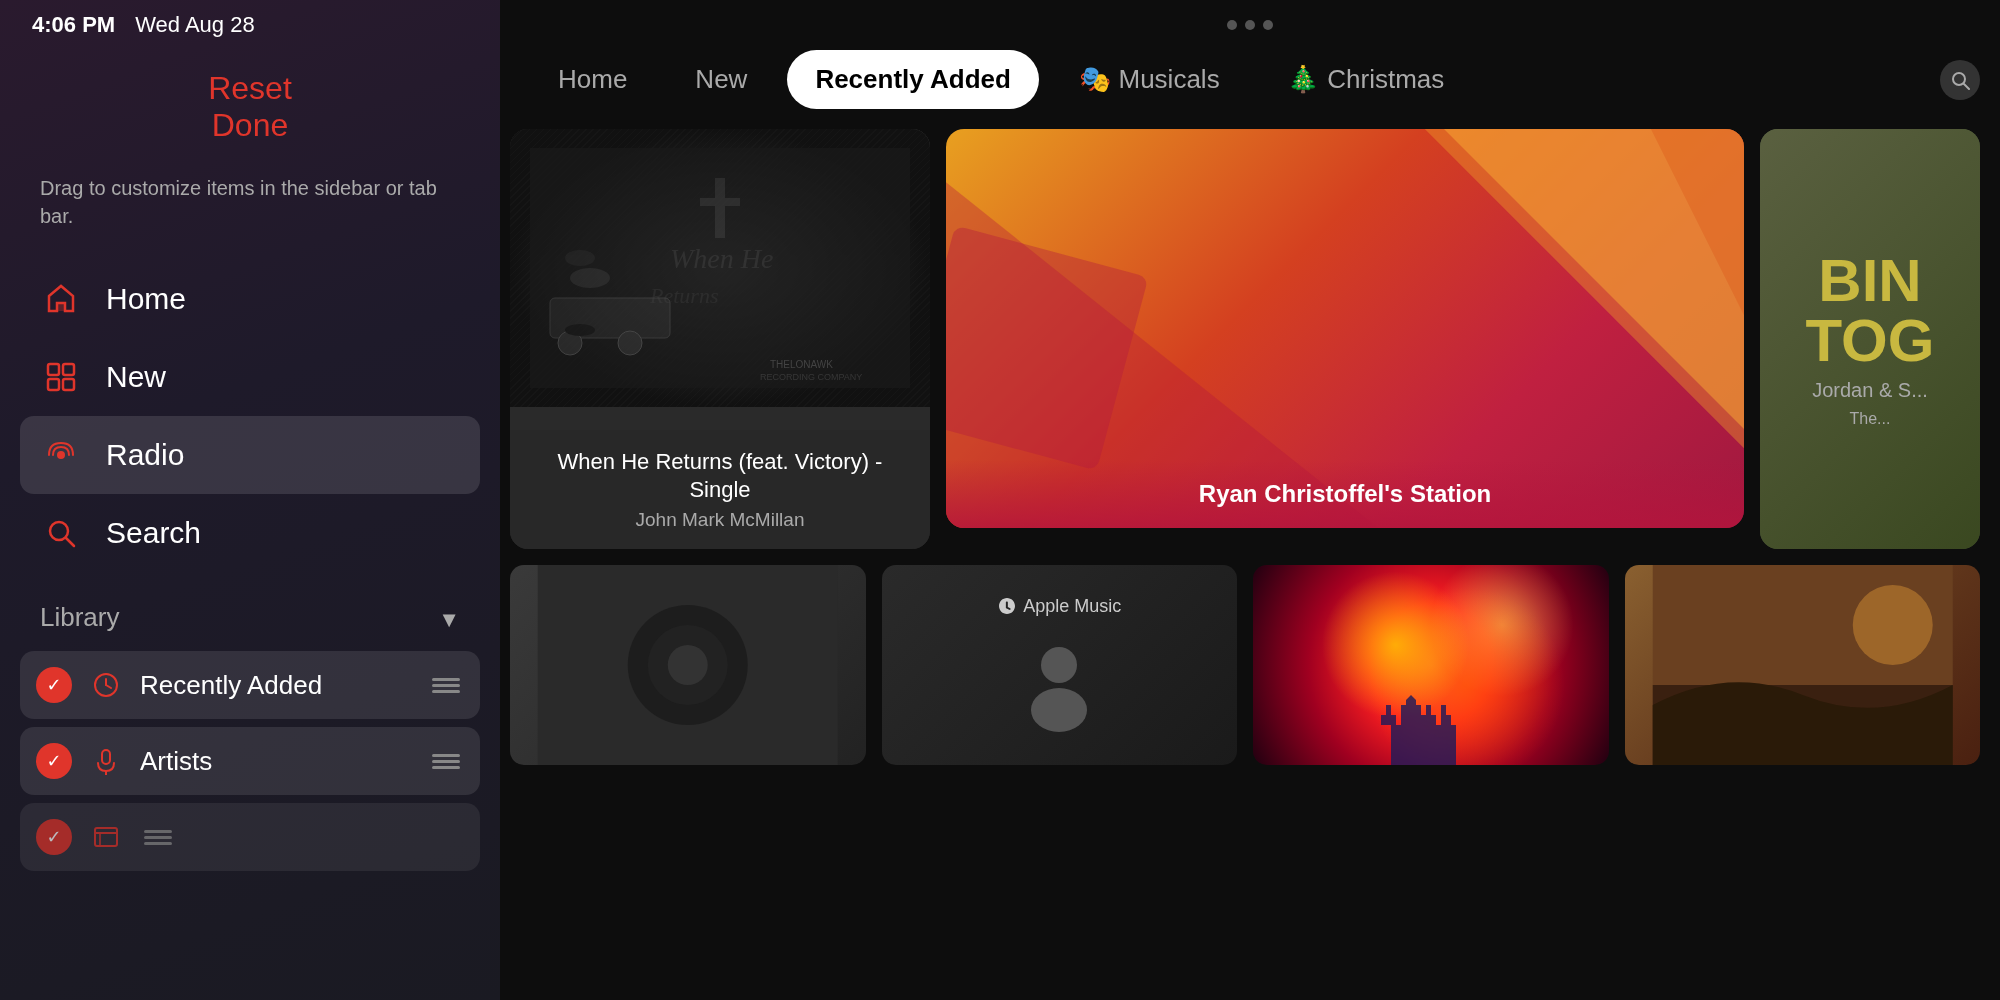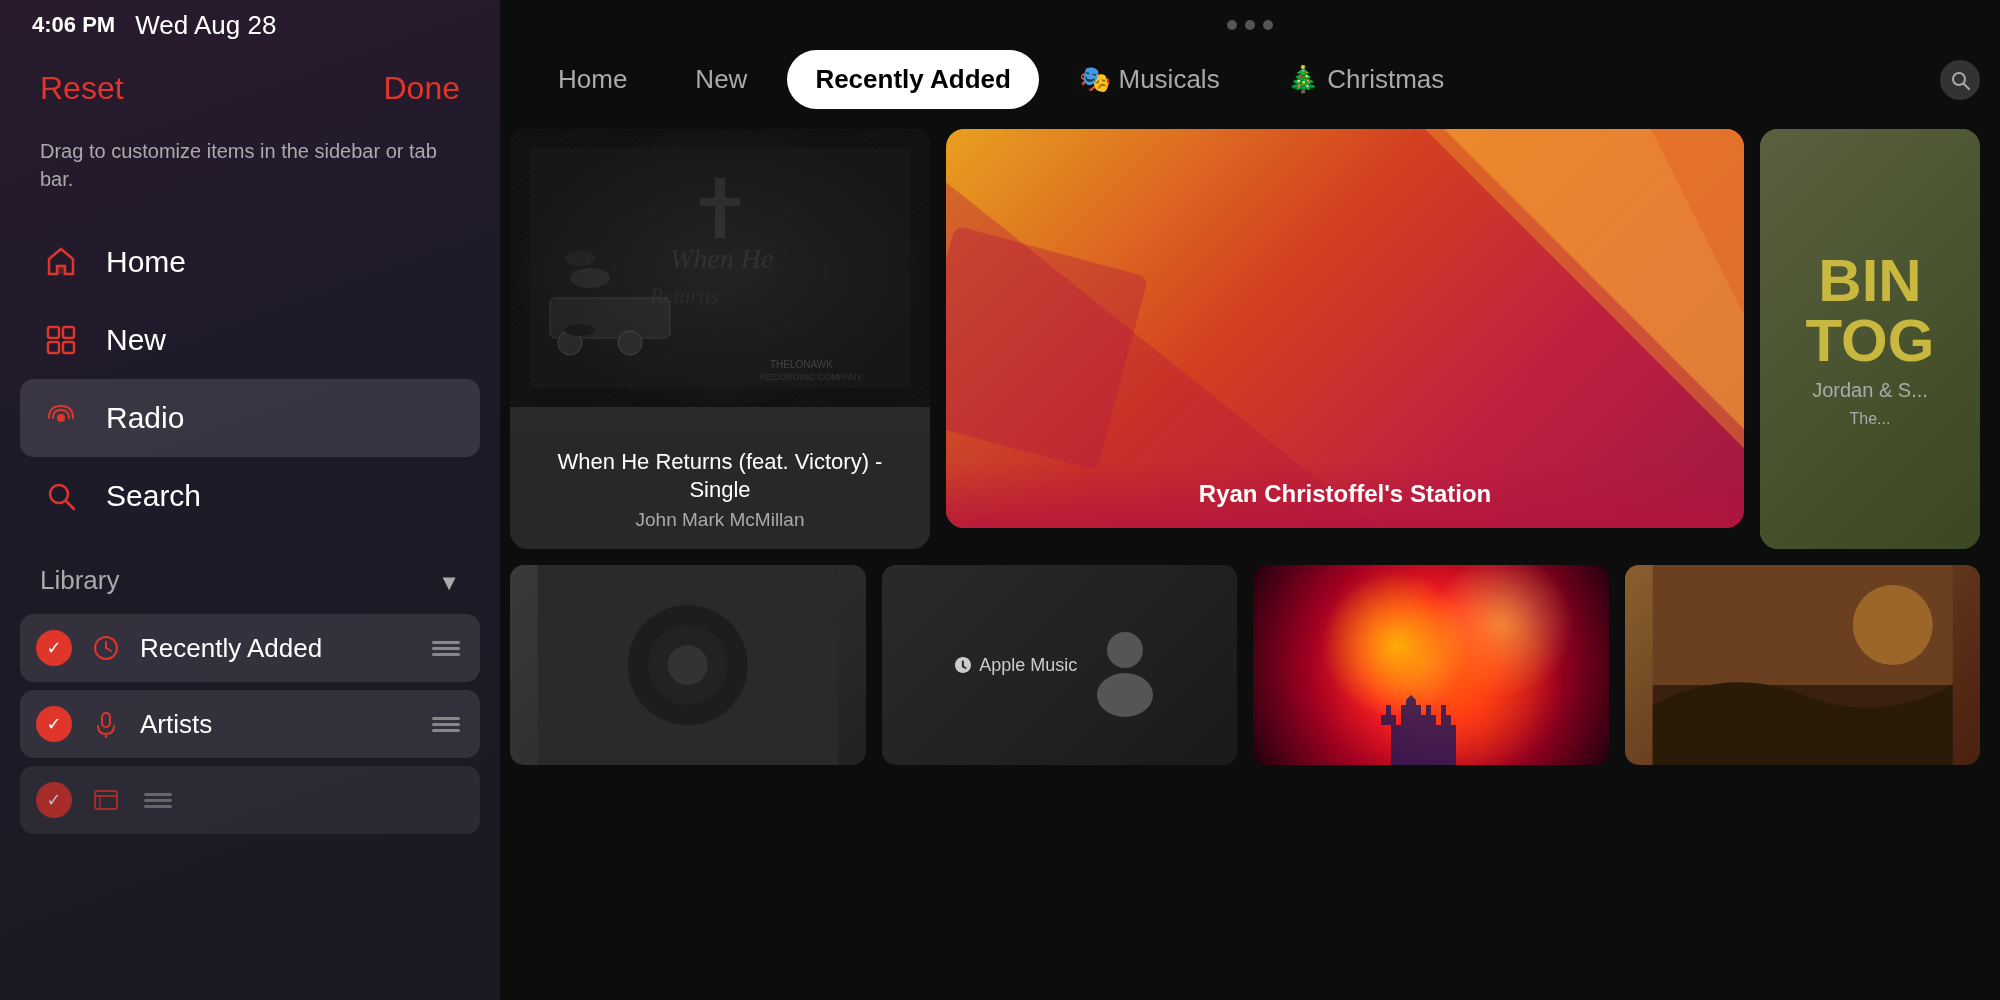--- a/index.html
+++ b/index.html
@@ -185,21 +185,21 @@
       z-index: 10;
     }
 
     .status-time {
       font-size: 22px;
       color: #fff;
       font-weight: 600;
     }
 
     .status-date {
-      font-size: 26px;
+      font-size: 22px;
       color: #fff;
       font-weight: 400;
     }
 
     
     .main-content {
       flex: 1;
       height: 1000px;
       background: #0d0d0d;
       display: flex;
@@ -421,21 +421,21 @@
 
     .card-small-1 {
       background: linear-gradient(135deg, #3a3a3a 0%, #222 100%);
     }
 
     .card-small-2 {
       background: linear-gradient(135deg, #2a2a2a 0%, #1a1a1a 100%);
       display: flex;
       align-items: center;
       justify-content: center;
-      flex-direction: row;
+      flex-direction: column;
       gap: 8px;
     }
 
     .apple-music-badge {
       font-size: 18px;
       color: #ccc;
       display: flex;
       align-items: center;
       gap: 6px;
     }
@@ -484,21 +484,21 @@
 </head>
 <body>
 
 <div class="sidebar">
 
   <div class="status-bar">
     <span class="status-time">4:06 PM</span>
     <span class="status-date">Wed Aug 28</span>
   </div>
 
-  <div class="sidebar-header" style="margin-top: 40px;">
+  <div class="sidebar-header" style="margin-top: 40px; flex-direction: column;">
     <button class="sidebar-header-btn">Reset</button>
     <button class="sidebar-header-btn">Done</button>
   </div>
 
   <p class="sidebar-description">Drag to customize items in the sidebar or tab bar.</p>
 
   <div class="sidebar-nav">
 
     <div class="nav-item">
       <div class="nav-item-icon">

